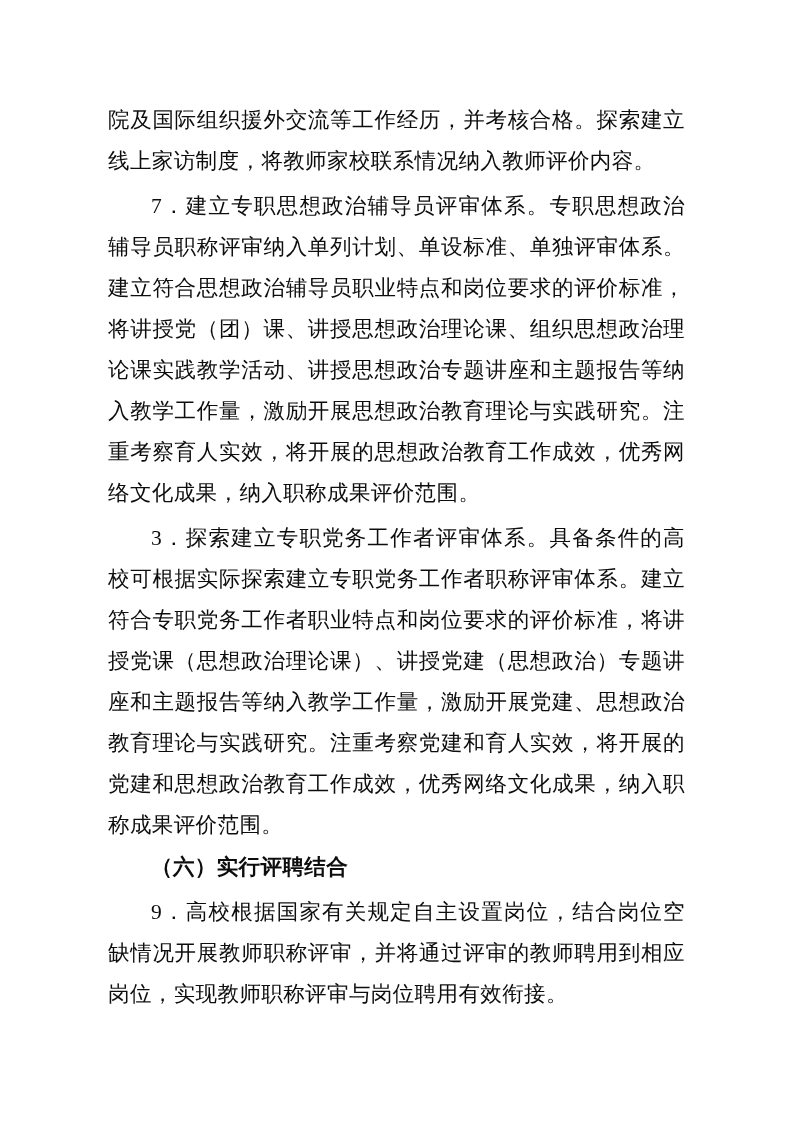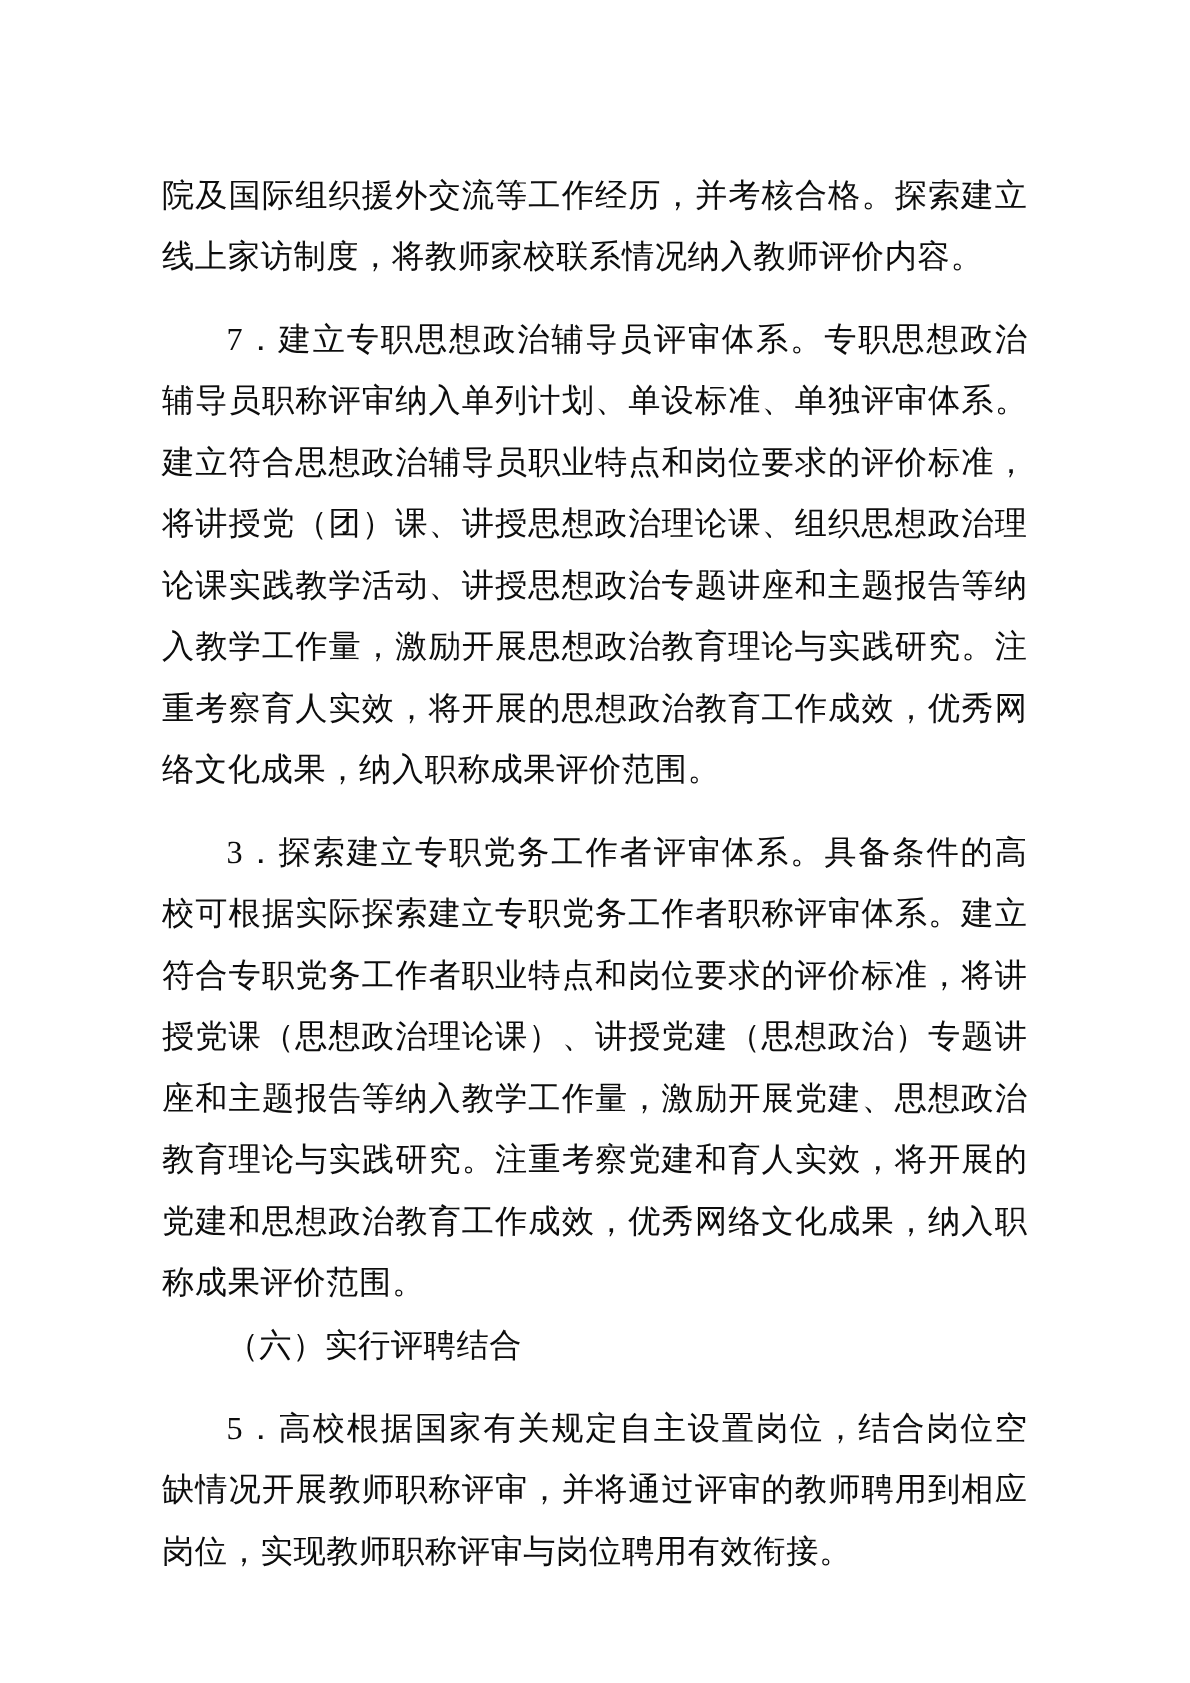--- a/index.html
+++ b/index.html
@@ -25,42 +25,42 @@
   }
   .doc-body {
     font-size: 21.5px;
     line-height: 41px;
     text-align: justify;
     text-justify: inter-ideograph;
     letter-spacing: 0.4px;
     color: #0d0d0d;
   }
   .para {
-    margin: 14px 0 1px 0;
+    margin: 4px 0 1px 0;
     text-indent: 43px;
   }
   .para.no-indent {
     text-indent: 0;
   }
   .heading {
     margin: 0 0 1px 0;
     text-indent: 43px;
-    font-weight: normal;
+    font-weight: bold;
   }
 </style>
 </head>
 <body>
 
 <div class="page">
   <div class="doc-body">
 
     <p class="para no-indent">院及国际组织援外交流等工作经历，并考核合格。探索建立线上家访制度，将教师家校联系情况纳入教师评价内容。</p>
 
     <p class="para">7．建立专职思想政治辅导员评审体系。专职思想政治辅导员职称评审纳入单列计划、单设标准、单独评审体系。建立符合思想政治辅导员职业特点和岗位要求的评价标准，将讲授党（团）课、讲授思想政治理论课、组织思想政治理论课实践教学活动、讲授思想政治专题讲座和主题报告等纳入教学工作量，激励开展思想政治教育理论与实践研究。注重考察育人实效，将开展的思想政治教育工作成效，优秀网络文化成果，纳入职称成果评价范围。</p>
 
     <p class="para">3．探索建立专职党务工作者评审体系。具备条件的高校可根据实际探索建立专职党务工作者职称评审体系。建立符合专职党务工作者职业特点和岗位要求的评价标准，将讲授党课（思想政治理论课）、讲授党建（思想政治）专题讲座和主题报告等纳入教学工作量，激励开展党建、思想政治教育理论与实践研究。注重考察党建和育人实效，将开展的党建和思想政治教育工作成效，优秀网络文化成果，纳入职称成果评价范围。</p>
 
     <p class="heading">（六）实行评聘结合</p>
 
-    <p class="para">5．高校根据国家有关规定自主设置岗位，结合岗位空缺情况开展教师职称评审，并将通过评审的教师聘用到相应岗位，实现教师职称评审与岗位聘用有效衔接。</p>
+    <p class="para">9．高校根据国家有关规定自主设置岗位，结合岗位空缺情况开展教师职称评审，并将通过评审的教师聘用到相应岗位，实现教师职称评审与岗位聘用有效衔接。</p>
 
   </div>
 </div>
 
 </body></html>

